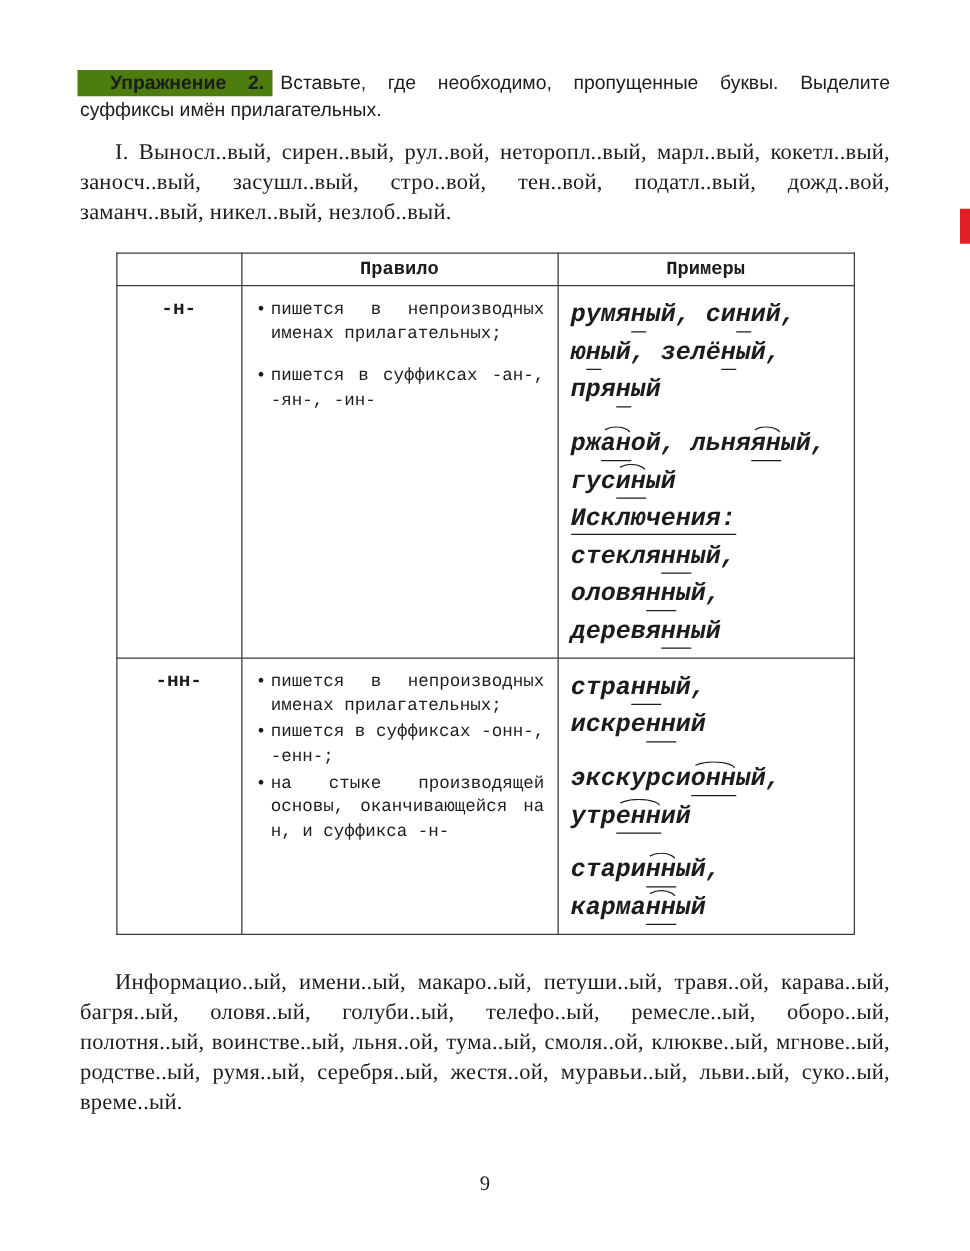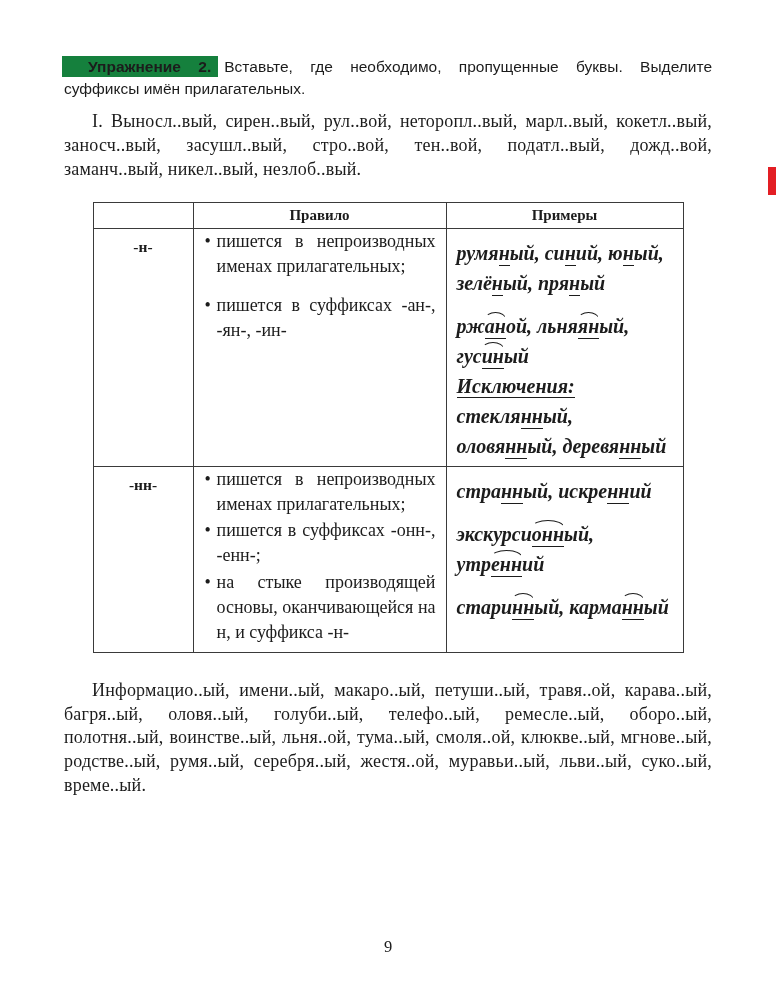--- a/index.html
+++ b/index.html
@@ -25,41 +25,42 @@
   
   .ex-head{
     font-family:"Liberation Sans", sans-serif;
     font-size:15.5px;
     line-height:1.42;
     text-align:justify;
     margin:0 0 10px 0;
   }
   .ex-label{
     font-weight:bold;
-    background:#15803d;
+    background:#4d7c0f;
     padding:2px 7px 2px 26px;
     margin-left:-2px;
   }
   .ex-instr{margin-left:6px;}
   .ex-instr-bold{font-weight:bold;}
   
   .words{
     font-size:18px;
     line-height:1.33;
     text-align:justify;
     text-indent:28px;
     margin:0 0 3px 0;
     letter-spacing:0.2px;
   }
   
   table.rule-table{
     border-collapse:collapse;
     width:590px;
     margin:20px auto 26px auto;
     table-layout:fixed;
+    font-family:Liberation Mono, monospace;
   }
   .rule-table th,.rule-table td{
     border:1px solid #3a3a3a;
     vertical-align:top;
     padding:5px 10px;
   }
   .rule-table th{
     font-size:15px;
     font-weight:bold;
     text-align:center;
@@ -67,21 +68,21 @@
   }
   col.c-suffix{width:100px;}
   col.c-rule{width:253px;}
   col.c-ex{width:237px;}
   td.suffix-cell{
     text-align:center;
     font-weight:bold;
     font-size:15.5px;
     padding-top:9px;
   }
-  td.rules-cell{font-size:18px;line-height:1.38;text-align:justify;padding-top:0;}
+  td.rules-cell{font-size:14px;line-height:1.38;text-align:justify;padding-top:10px;}
   .rule{
     position:relative;
     padding-left:13px;
     margin:0 0 2px 0;
   }
   .rule::before{
     content:"\2022";
     position:absolute;left:1px;top:0;
   }
   .row-n .rule:first-child{margin-bottom:15px;}

